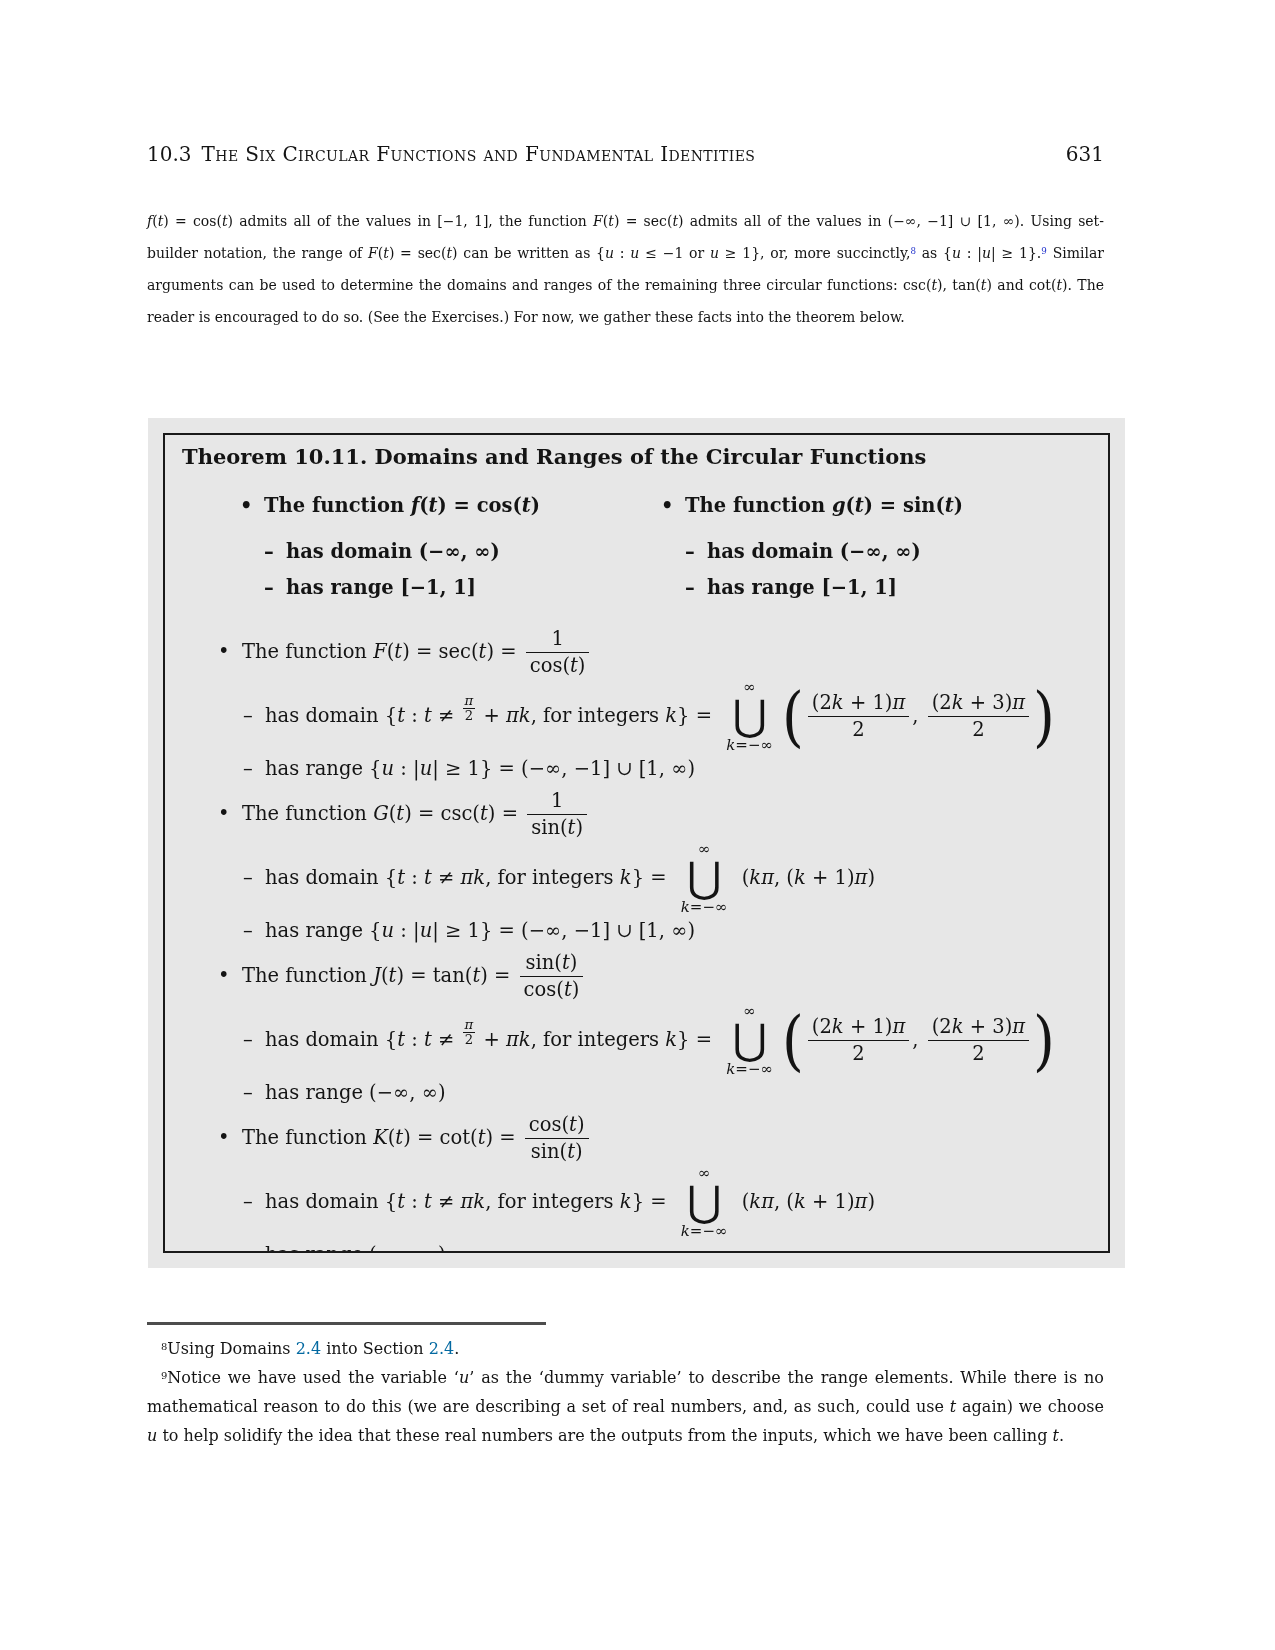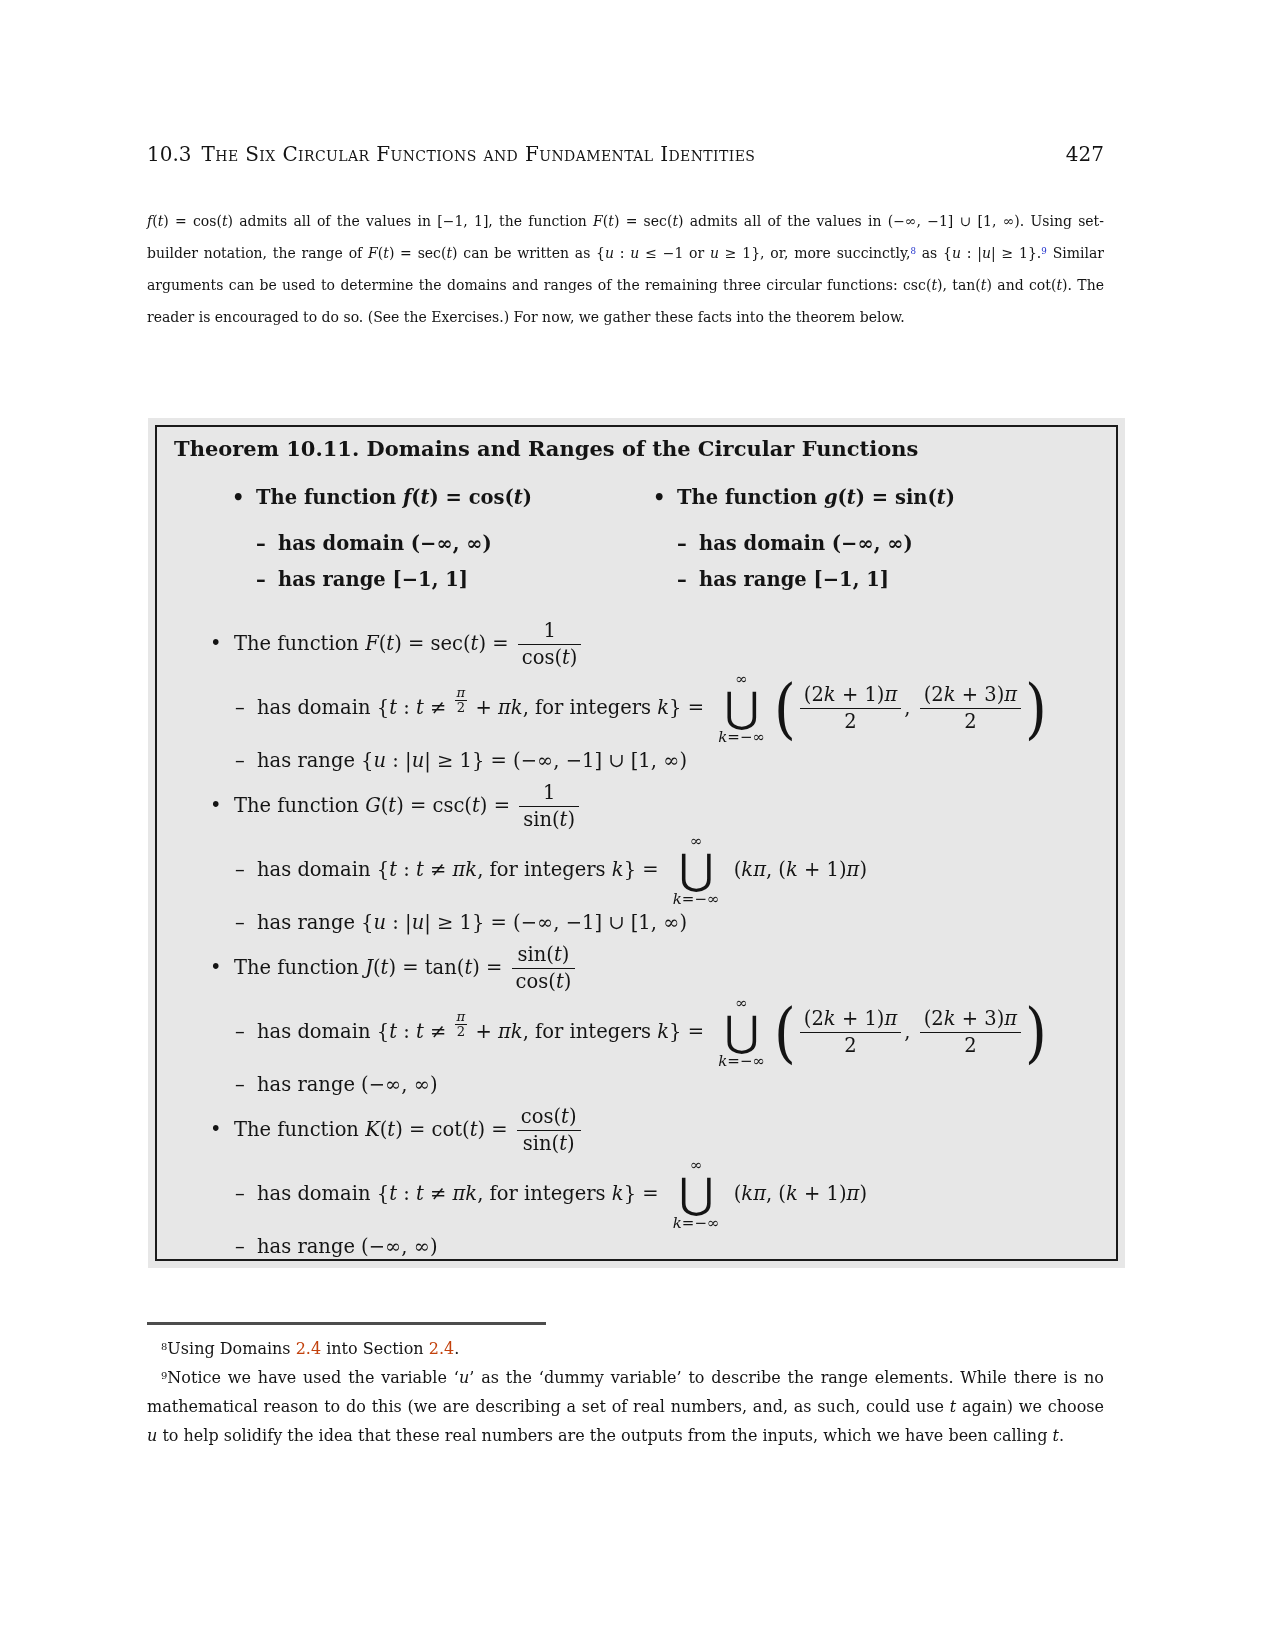--- a/index.html
+++ b/index.html
@@ -12,25 +12,25 @@
   .secnum{margin-right:10px;}
   .sc{font-variant:small-caps;letter-spacing:.4px;}
 
   
   .intro{position:absolute;left:147px;top:205px;width:957px;margin:0;
          font-size:14px;line-height:32px;text-align:justify;}
 
   .mi{font-style:italic;}
   .sup{position:relative;top:-0.45em;font-size:0.62em;line-height:0;}
   .fn-link{color:#2233cc;}
-  .link{color:#c2410c;}
+  .link{color:#0369a1;}
 
   
   .thm-outer{position:absolute;left:148px;top:418px;width:977px;height:850px;
-             background:#e7e7e7;padding:7px;box-sizing:border-box;}
+             background:#e7e7e7;padding:15px;box-sizing:border-box;}
   .thm-inner{height:100%;box-sizing:border-box;border:2px solid #1a1a1a;background:#e7e7e7;
              padding:8px 16px 0 17px;overflow:hidden;font-size:19.5px;}
   .thm-title{font-size:21px;font-weight:bold;margin:0;line-height:28px;}
 
   .twocol{display:flex;margin-top:20px;font-weight:bold;}
   .twocol .col{margin-left:58px;width:363px;}
   .twocol .col + .col{width:auto;}
 
   .blt-line{line-height:30px;}
   .blt{display:inline-block;width:24px;}
@@ -67,21 +67,21 @@
 </style>
 </head>
 <body>
 
 <div class="page">
 
   <div class="runhead">
     <span>
       <span class="secnum">10.3</span><span class="sc">The Six Circular Functions and Fundamental Identities</span>
     </span>
-    <span>427</span>
+    <span>631</span>
   </div>
 
   <p class="intro"><span class="mi">f</span><span>(</span><span class="mi">t</span><span>) = cos(</span><span class="mi">t</span><span>) admits all of the values in [−1, 1], the function </span><span class="mi">F</span><span>(</span><span class="mi">t</span><span>) = sec(</span><span class="mi">t</span><span>) admits all of the values in (−∞, −1] ∪ [1, ∞).  Using set-builder notation, the range of </span><span class="mi">F</span><span>(</span><span class="mi">t</span><span>) = sec(</span><span class="mi">t</span><span>) can be written as {</span><span class="mi">u</span><span> : </span><span class="mi">u</span><span> ≤ −1 or </span><span class="mi">u</span><span> ≥ 1}, or, more succinctly,</span><span class="sup fn-link">8</span><span> as {</span><span class="mi">u</span><span> : |</span><span class="mi">u</span><span>| ≥ 1}.</span><span class="sup fn-link">9</span><span>  Similar arguments can be used to determine the domains and ranges of the remaining three circular functions: csc(</span><span class="mi">t</span><span>), tan(</span><span class="mi">t</span><span>) and cot(</span><span class="mi">t</span><span>).  The reader is encouraged to do so. (See the Exercises.) For now, we gather these facts into the theorem below.</span></p>
 
   <section class="thm-outer">
     <div class="thm-inner">
       <h2 class="thm-title">Theorem 10.11. Domains and Ranges of the Circular Functions</h2>
 
       <div class="twocol">
         <div class="col">

